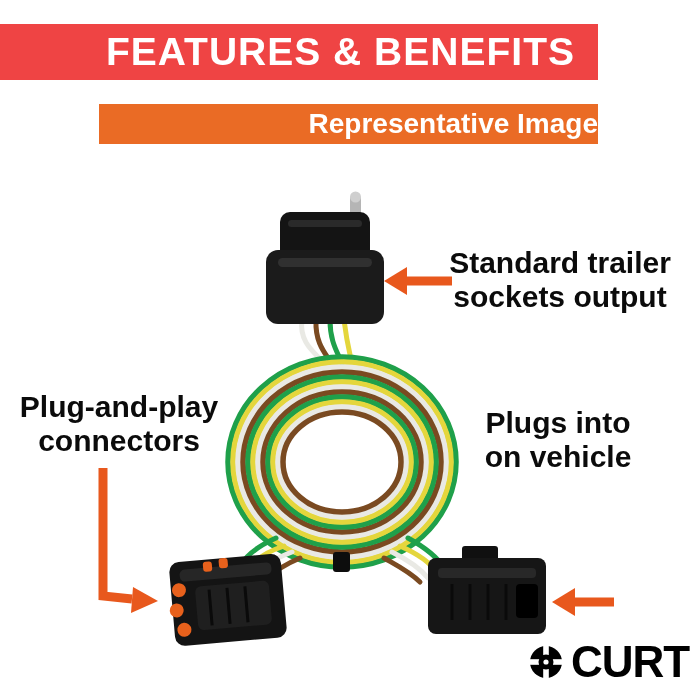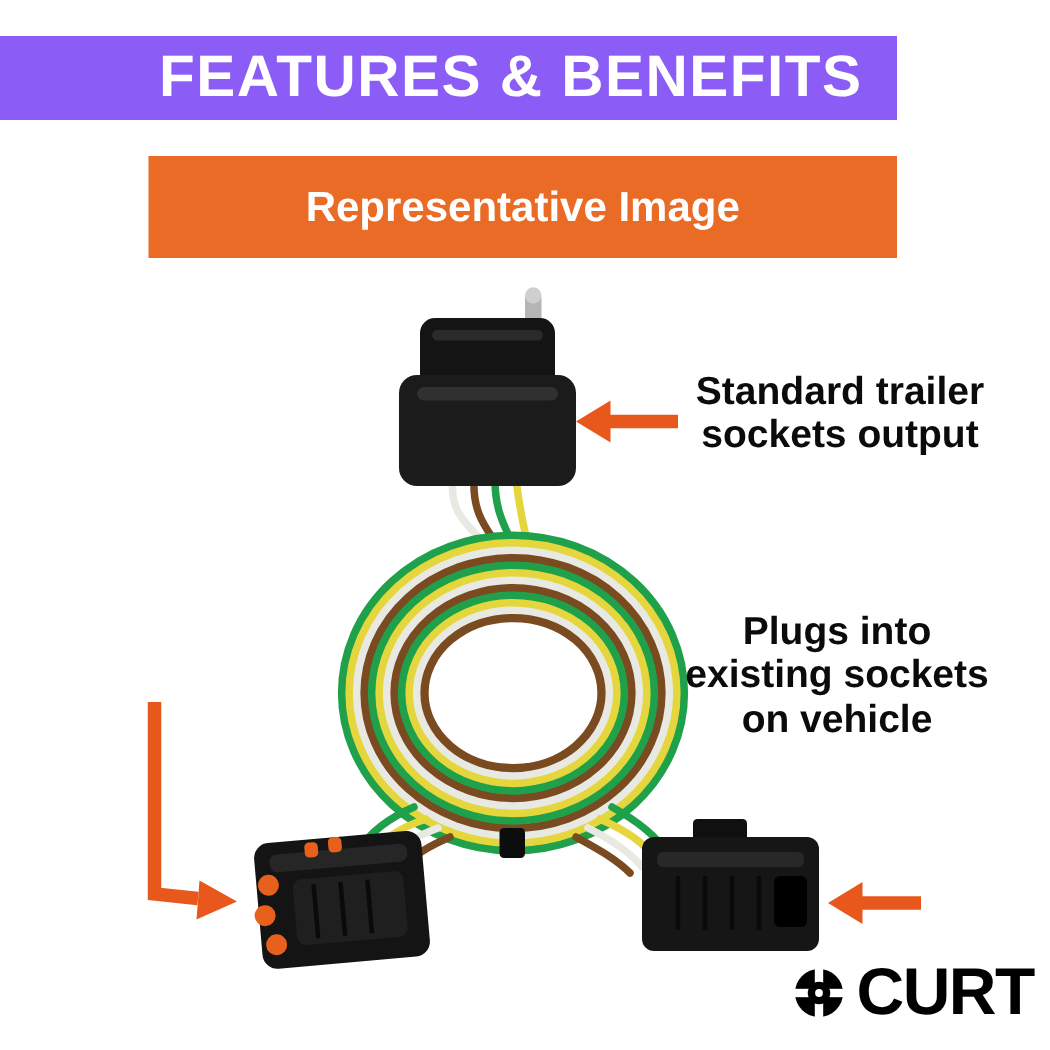--- a/index.html
+++ b/index.html
@@ -1,31 +1,31 @@
 <!DOCTYPE html>
 <html><head>
 <meta charset="utf-8">
 <style>
   html,body{margin:0;padding:0;background:#ffffff;}
   body{width:700px;height:700px;font-family:"Liberation Sans",sans-serif;position:relative;overflow:hidden;}
   .page{position:relative;width:700px;height:700px;background:#fff;}
 
   .banner-black{
-    position:absolute;left:0;top:24px;width:598px;height:56px;background:#8b5cf6;
+    position:absolute;left:0;top:24px;width:598px;height:56px;background:#ef4444;
     color:#fff;display:flex;align-items:center;box-sizing:border-box;padding-left:106px;
     font-size:39px;font-weight:800;letter-spacing:1px;z-index:3;white-space:nowrap;
   }
   .banner-orange{
-    position:absolute;left:99px;top:104px;width:499px;height:68px;background:#EA6B25;
-    color:#fff;display:flex;align-items:center;justify-content:center;
+    position:absolute;left:99px;top:104px;width:499px;height:40px;background:#EA6B25;
+    color:#fff;display:flex;align-items:center;justify-content:flex-end;
     font-size:28px;font-weight:700;z-index:3;
   }
   .illustration{position:absolute;left:0;top:0;width:700px;height:700px;z-index:1;}
 
-  .callout{position:absolute;z-index:4;color:#0b0b0b;font-weight:700;font-size:26px;
+  .callout{position:absolute;z-index:4;color:#0b0b0b;font-weight:700;font-size:30px;
     line-height:1.13;text-align:center;}
   .callout div{white-space:nowrap;}
   .callout-top{left:436px;top:246px;width:248px;}
   .callout-left{left:14px;top:390px;width:210px;}
   .callout-right{left:438px;top:406px;width:240px;}
 
   .logo{position:absolute;left:528px;top:640px;display:flex;align-items:center;gap:7px;z-index:4;}
   .logo-text{font-size:44px;font-weight:800;color:#000;letter-spacing:-1px;line-height:1;}
 </style>
 </head>
@@ -127,24 +127,27 @@
       <line x1="614" y1="602" x2="572" y2="602" stroke="#E8581D" stroke-width="9"></line>
       <polygon points="552,602 575,588 575,616" fill="#E8581D"></polygon>
     </g>
   </svg>
 
   <div class="callout callout-top">
     <div>Standard trailer</div>
     <div>sockets output</div>
   </div>
 
+  <div class="callout callout-left">
+    <div>Plug-and-play</div>
+    <div>connectors</div>
+  </div>
 
   <div class="callout callout-right">
     <div>Plugs into</div>
-    <div>existing sockets</div>
     <div>on vehicle</div>
   </div>
 
   <div class="logo">
     <svg width="36" height="36" viewBox="0 0 36 36" aria-hidden="true">
       <circle cx="18" cy="18" r="16" fill="#000"></circle>
       <rect x="15.2" y="0" width="5.6" height="36" fill="#fff"></rect>
       <rect x="0" y="15.2" width="36" height="5.6" fill="#fff"></rect>
       <circle cx="18" cy="18" r="7.5" fill="#000"></circle>
       <circle cx="18" cy="18" r="2.6" fill="#fff"></circle>

